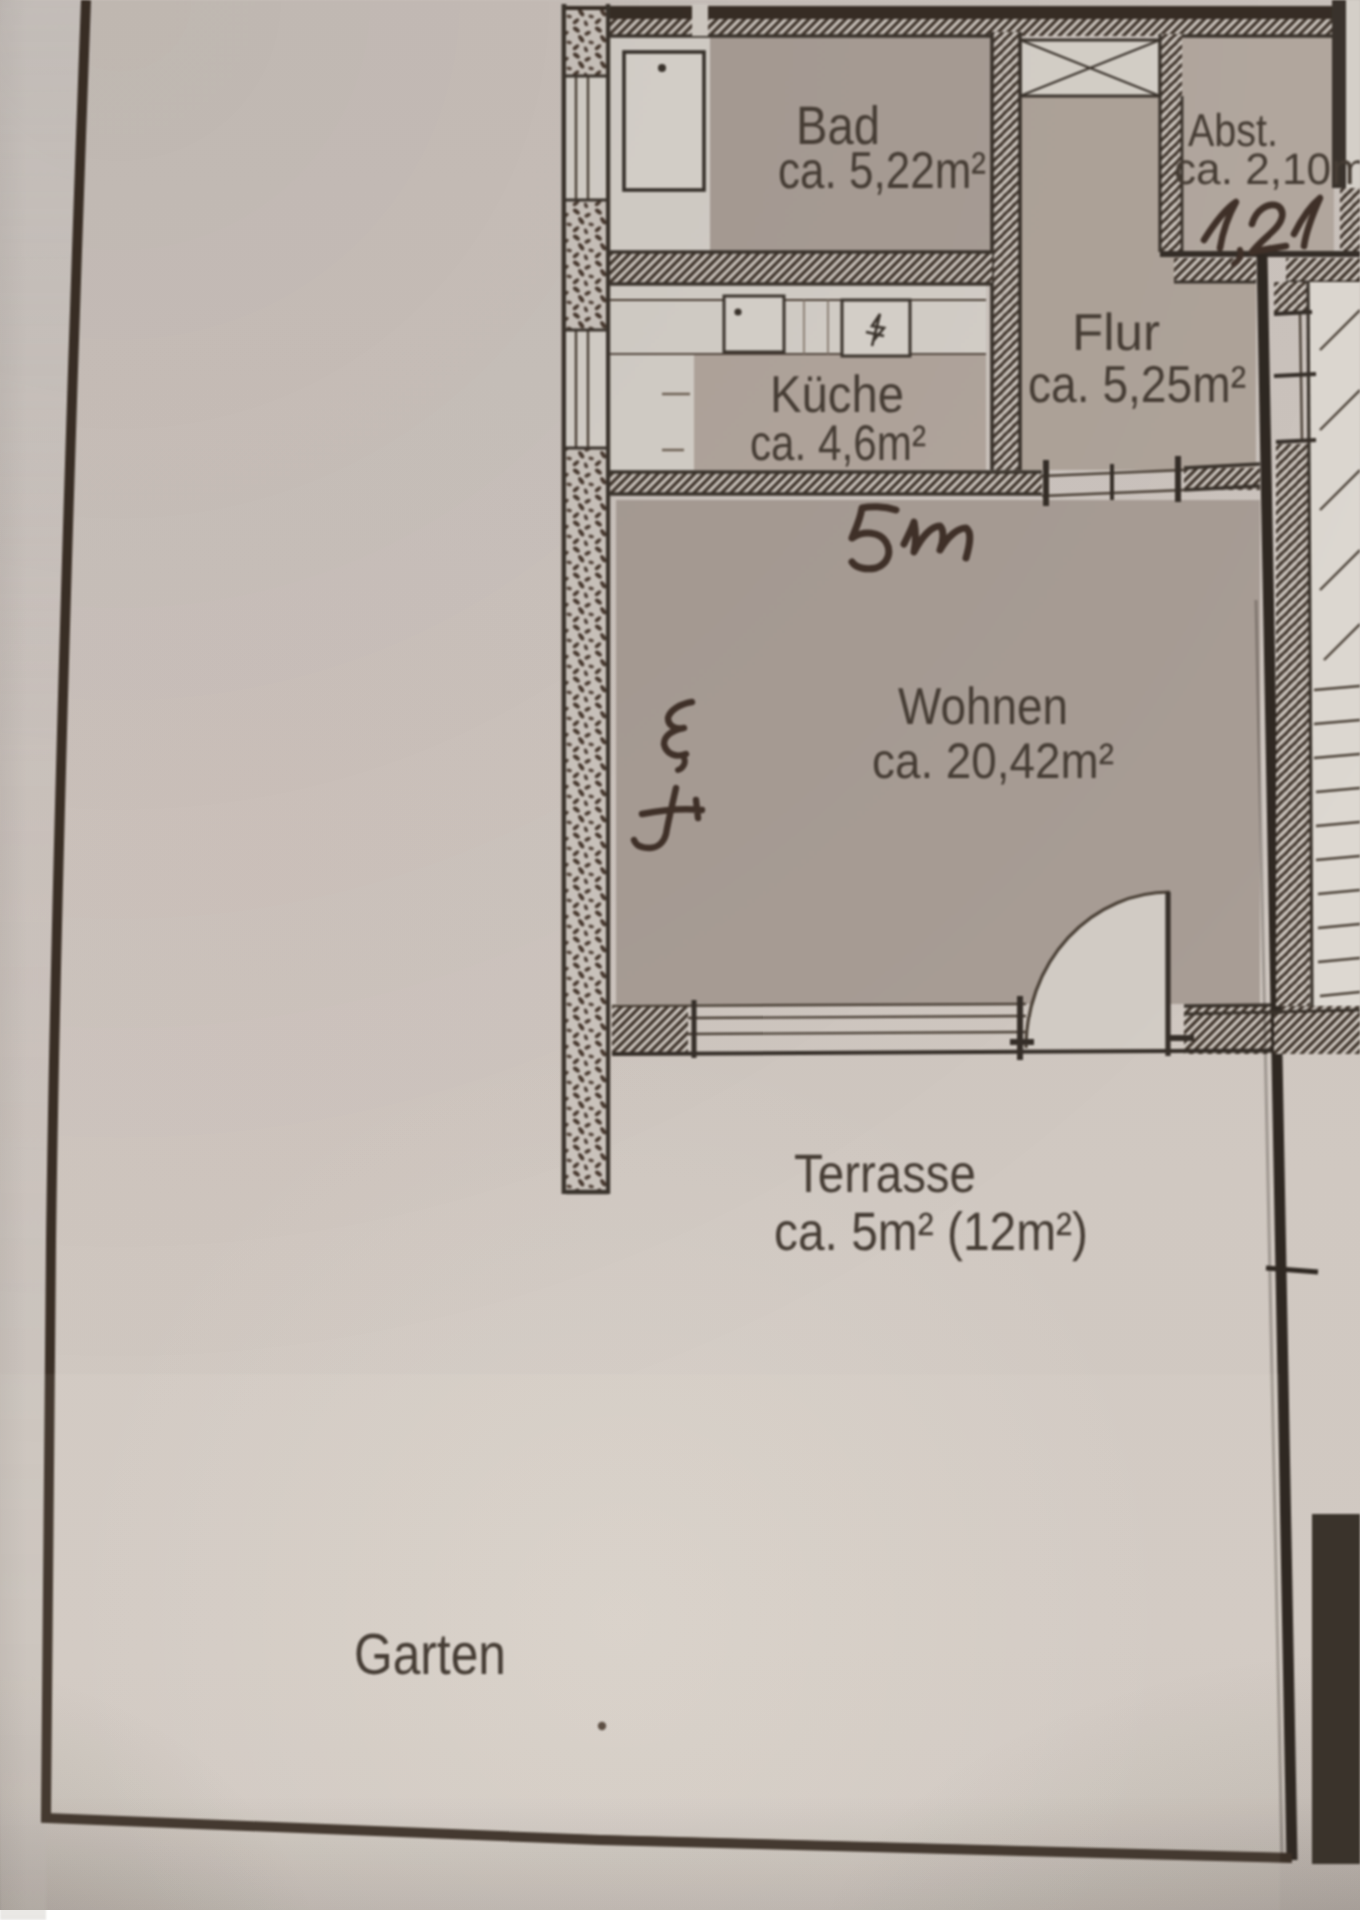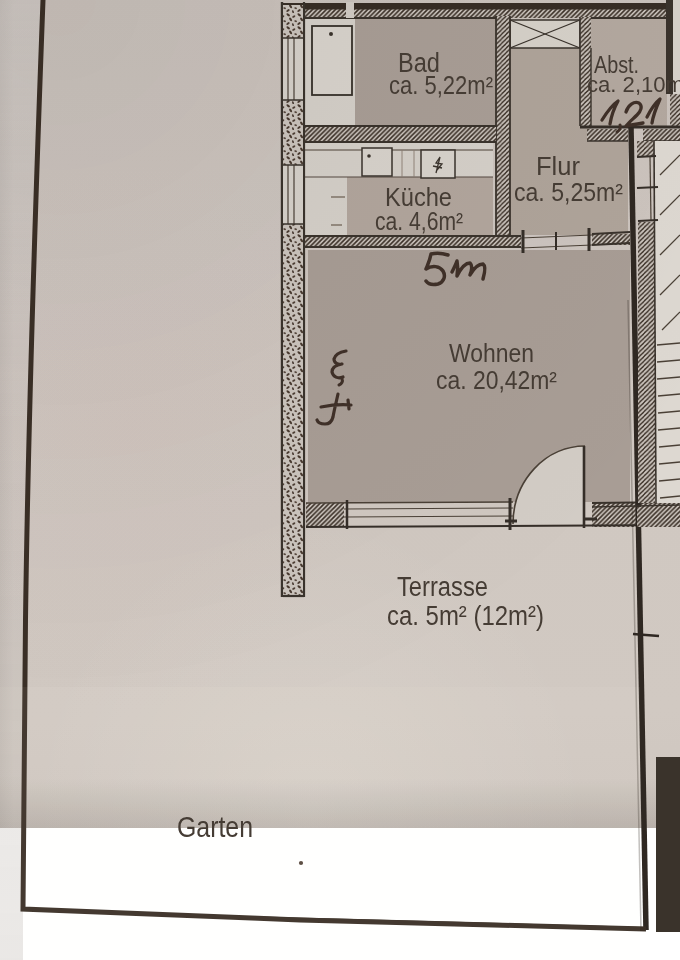--- a/index.html
+++ b/index.html
@@ -1,16 +1,16 @@
 <!DOCTYPE html>
 <html><head><meta charset="utf-8">
 <style>
 html,body{margin:0;padding:0;width:680px;height:960px;overflow:hidden}
 body{font-family:"Liberation Sans",sans-serif}
-#stage{position:relative;width:680px;height:828px;
+#stage{position:relative;width:680px;height:955px;
 background:
  radial-gradient(circle 120px at -50px -50px, rgba(25,18,14,.10), rgba(25,18,14,0) 72%),
  linear-gradient(90deg, rgba(25,18,14,.07), rgba(25,18,14,0) 2%),
  linear-gradient(0deg, rgba(25,18,14,.12), rgba(25,18,14,0) 6%),
  radial-gradient(ellipse 300px 240px at -50px 1000px, rgba(25,18,14,.17), rgba(25,18,14,0) 72%),
  radial-gradient(ellipse 420px 240px at 710px 1000px, rgba(25,18,14,.15), rgba(25,18,14,0) 74%),
  radial-gradient(ellipse 360px 380px at 310px 810px, rgba(255,252,246,.15), rgba(255,252,246,0) 78%),
  radial-gradient(ellipse 300px 380px at 130px 430px, rgba(210,178,175,.13), rgba(210,178,175,0) 75%),
  linear-gradient(179deg,#cac2bc 0%,#cdc5bf 30%,#d0c8c1 62%,#d1c9c2 86%,#cec6bf 100%);
 }

